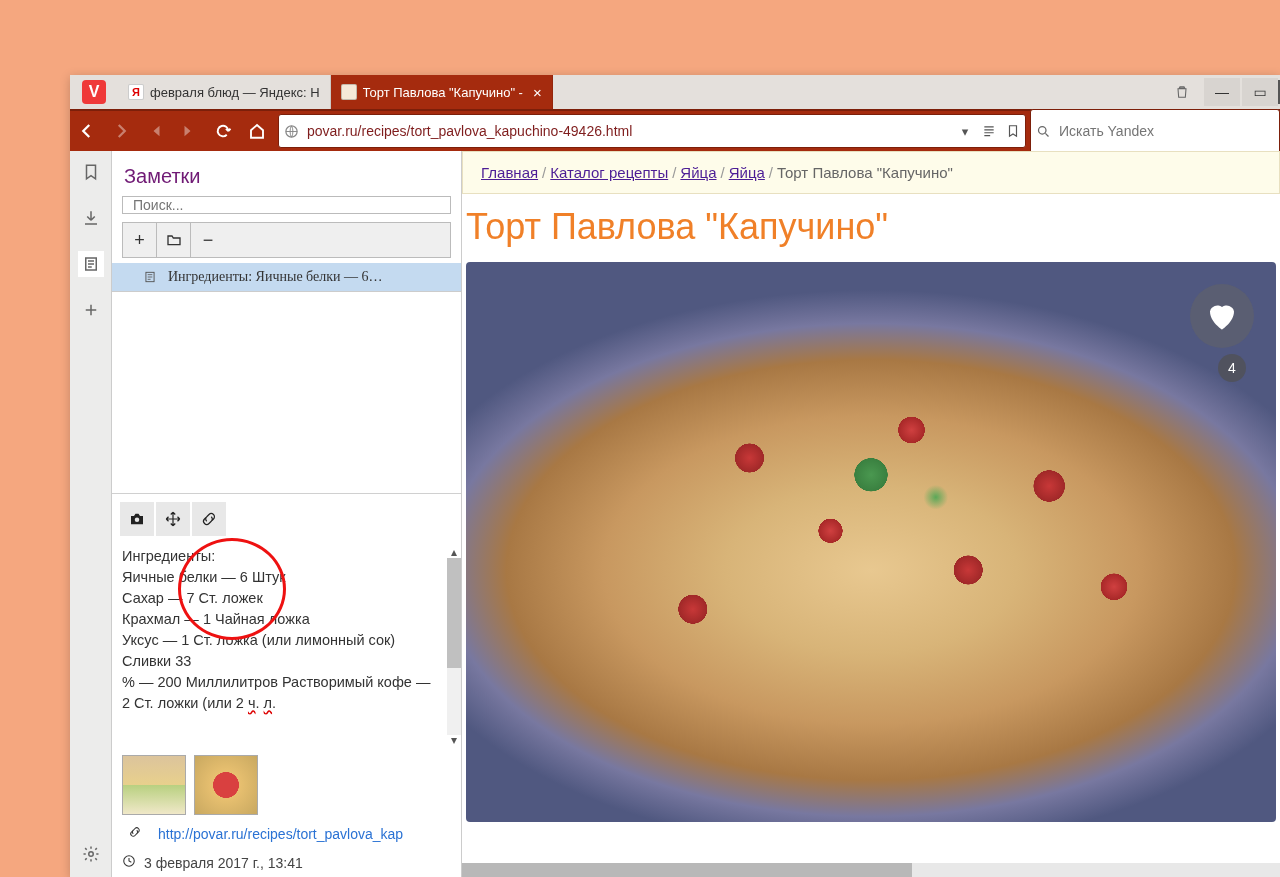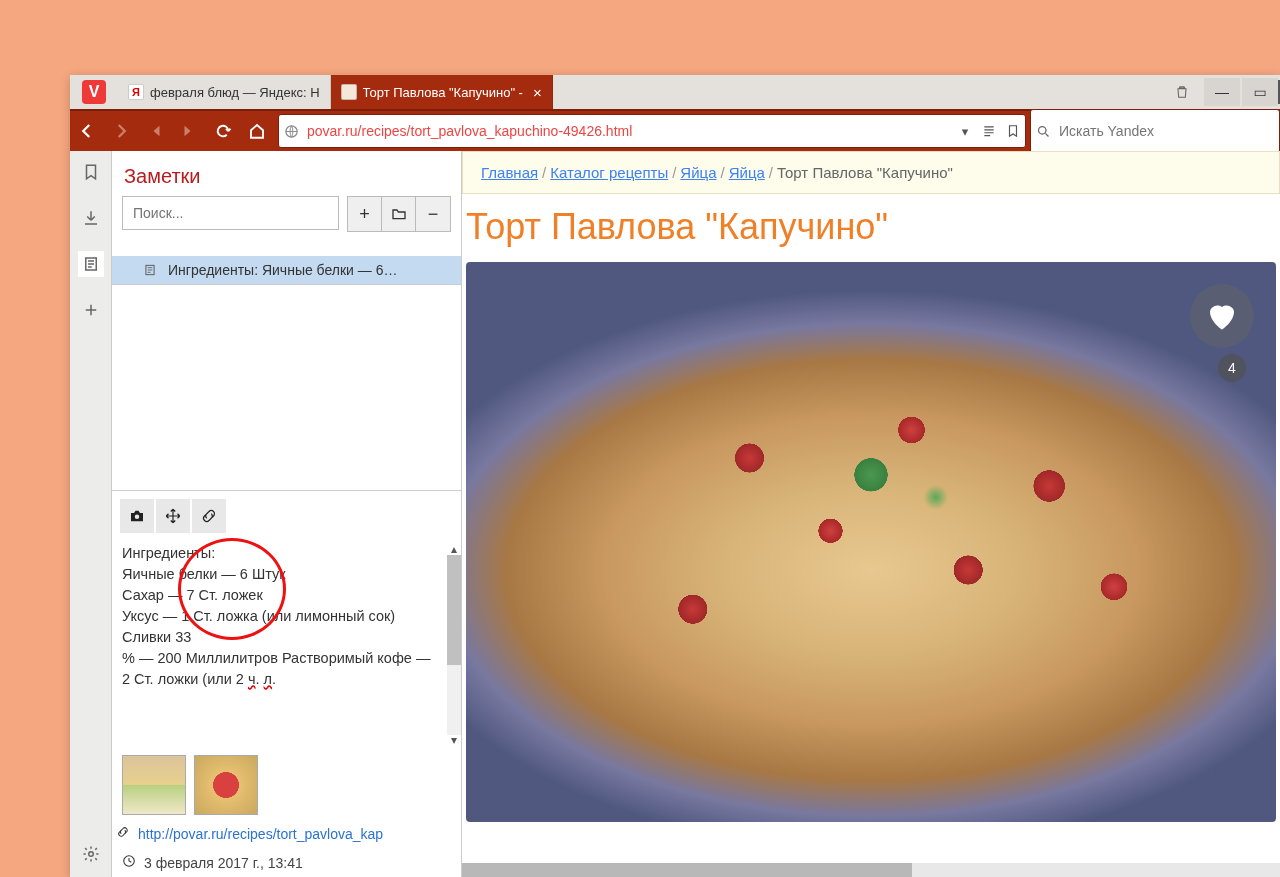--- a/index.html
+++ b/index.html
@@ -17,63 +17,63 @@
 .new-tab { width: 24px; height: 24px; background: #555; color: #fff; display: flex; align-items: center; justify-content: center; font-size: 16px; margin-left: 4px; border-radius: 0; }
 .win-controls { position: absolute; right: 0; top: 0; display: flex; align-items: center; height: 100%; }
 .win-btn { width: 36px; height: 28px; display: flex; align-items: center; justify-content: center; font-size: 14px; color: #333; background: #d8d4d0; margin-right: 2px; }
 .trash-icon-top { width: 36px; height: 28px; display: flex; align-items: center; justify-content: center; color: #666; margin-right: 4px; }
 .nav-bar { height: 42px; background: #a52b0e; display: flex; align-items: center; border-top: 2px solid #7c1f0a; }
 .nav-btn { width: 34px; height: 42px; display: flex; align-items: center; justify-content: center; color: #fff; }
 .nav-btn.disabled { opacity: 0.4; }
 .nav-btn svg { width: 18px; height: 18px; fill: currentColor; }
 .address-bar { flex: 1; height: 34px; background: #fff; border: 1px solid #7c1f0a; display: flex; align-items: center; margin: 0 4px; border-radius: 3px; }
 .addr-icon { width: 24px; display: flex; justify-content: center; color: #888; }
-.addr-input { flex: 1; border: none; outline: none; font-size: 14px; color: #ef4444; padding: 0 4px; }
+.addr-input { flex: 1; border: none; outline: none; font-size: 14px; color: #7f1d1d; padding: 0 4px; }
 .addr-btn { width: 24px; height: 100%; display: flex; align-items: center; justify-content: center; color: #555; font-size: 13px; }
 .search-box { width: 250px; height: 45px; background: #fff; border: 1px solid #7c1f0a; display: flex; align-items: center; border-radius: 3px; }
 .search-input { flex: 1; border: none; outline: none; font-size: 14px; color: #888; padding: 0 4px; }
 .content-area { display: flex; position: absolute; top: 76px; left: 0; right: 0; bottom: 0; }
 .sidebar-icons { width: 42px; background: #ececeb; border-right: 1px solid #ccc; display: flex; flex-direction: column; align-items: center; padding-top: 8px; gap: 20px; }
 .side-icon { width: 26px; height: 26px; display: flex; align-items: center; justify-content: center; color: #666; }
 .side-icon.active { background: #fff; }
 .side-icon svg { width: 18px; height: 18px; fill: none; stroke: currentColor; stroke-width: 2; }
 .side-spacer { flex: 1; }
 .notes-panel { width: 350px; background: #fff; border-right: 1px solid #ccc; display: flex; flex-direction: column; }
-.notes-header { padding: 14px 12px 8px; font-size: 20px; color: #b91c1c; }
-.notes-toolbar { display: flex; padding: 0 10px 24px; gap: 8px; }
+.notes-header { padding: 14px 12px 8px; font-size: 20px; color: #701a75; }
+.notes-toolbar { display: flex; padding: 0 10px 5px; gap: 8px; flex-direction: column; }
 .search-notes { flex: 1; height: 34px; border: 1px solid #bbb; padding: 0 10px; font-size: 14px; color: #888; }
 .btn-group { display: flex; border: 1px solid #bbb; background:#efefef; }
 .tb-btn { width: 34px; height: 34px; display: flex; align-items: center; justify-content: center; color: #333; font-size: 18px; border-right: 1px solid #bbb; }
 .tb-btn:last-child { border-right: none; }
 .notes-list { flex: 0 0 auto; border-bottom: 1px solid #ccc; }
 .note-item { display: flex; align-items: center; padding: 6px 12px; gap: 10px; font-size: 14px; color: #333; }
 .note-item.selected { background: #c4daf0; }
 .note-item.indent { padding-left: 30px; }
 .note-ico { width: 16px; height: 16px; flex-shrink: 0; display: flex; align-items: center; justify-content: center; color: #555; }
-.note-title { white-space: nowrap; overflow: hidden; text-overflow: ellipsis; }
+.note-title { white-space: nowrap; overflow: hidden; text-overflow: ellipsis; font-family: Liberation Serif, serif; }
 .notes-list-spacer { flex: 1; min-height: 140px; }
 .note-tools { padding: 8px 8px 6px; display: flex; gap: 2px; border-top: 1px solid #d0d0d0; }
 .ntool { width: 34px; height: 34px; background: #e8e8e8; display: flex; align-items: center; justify-content: center; color: #222; }
 .ntool svg { width: 18px; height: 18px; fill: currentColor; }
 .red-circle { position: absolute; border: 3px solid #e11; border-radius: 50%; pointer-events: none; }
 .note-body { flex: 1; padding: 4px 10px; font-size: 14.5px; line-height: 1.45; color: #333; overflow: hidden; position: relative; }
 .note-body .scroll-arrow { position: absolute; right: 4px; font-size: 12px; color: #555; }
 .scrollbar-track { position: absolute; right: 0; top: 16px; bottom: 16px; width: 14px; background: #f0f0f0; }
 .scrollbar-thumb { background: #c0c0c0; width: 100%; height: 110px; }
 .note-text-line { padding-right: 18px; }
 .underline-err { text-decoration: underline wavy #d00; }
 .note-attachments { padding: 4px 10px; display: flex; gap: 8px; }
 .thumb { width: 64px; height: 60px; border: 1px solid #aaa; background: linear-gradient(180deg,#dcc49c 0%,#e8d08c 50%,#b8d080 50%,#f0e8c8 100%); }
 .thumb.t2 { background: radial-gradient(circle,#d94040 30%,#e8c070 31%,#c8a860 100%); }
-.note-link { padding: 6px 4px; display: flex; align-items: center; gap: 8px; font-size: 14px; }
+.note-link { padding: 6px 16px; display: flex; align-items: center; gap: 16px; font-size: 14px; }
 .note-link a { color: #2a72d4; text-decoration: none; white-space: nowrap; overflow: hidden; }
 .note-date { padding: 6px 10px; display: flex; align-items: center; gap: 8px; font-size: 14px; color: #444; }
 .main-content { flex: 1; background: #fff; overflow: hidden; position: relative; }
 .breadcrumb-bar { background: #fefcea; border: 1px solid #e8e0c0; padding: 12px 18px; font-size: 15px; color: #666; }
-.breadcrumb-bar a { color: #3b82f6; text-decoration: underline; }
+.breadcrumb-bar a { color: #4c1d95; text-decoration: underline; }
 .bc-sep { margin: 0 4px; color: #999; }
 .page-title { font-size: 36px; color: #f08028; padding: 12px 4px 14px 4px; font-weight: normal; }
 .recipe-img { margin: 0 4px; height: 560px; position: relative; border-radius: 4px; overflow: hidden;
  background: radial-gradient(ellipse 60% 50% at 50% 55%, #e8c890 0%, #d8b478 30%, #c89860 55%, #a87844 75%, #7878a0 88%, #505880 100%); }
 .recipe-img::before { content:""; position:absolute; inset:0; background:
   radial-gradient(circle 24px at 35% 35%, #c83838 0%, #a02828 60%, transparent 61%),
   radial-gradient(circle 22px at 55% 30%, #d04040 0%, #a82828 60%, transparent 61%),
   radial-gradient(circle 26px at 72% 40%, #c83838 0%, #a02828 60%, transparent 61%),
   radial-gradient(circle 20px at 45% 48%, #d04040 0%, #a82828 60%, transparent 61%),
   radial-gradient(circle 24px at 62% 55%, #c83838 0%, #a02828 60%, transparent 61%),
@@ -259,20 +259,21 @@
 
       <div class="note-body" id="notebody">
         <div class="scroll-arrow" style="top:2px">▴</div>
         <div class="scroll-arrow" style="bottom:2px">▾</div>
         <div class="scrollbar-track">
             <div class="scrollbar-thumb"></div>
           </div>
       <div class="note-text-line">Ингредиенты:</div>
           <div class="note-text-line">Яичные белки — 6 Штук</div>
           <div class="note-text-line">Сахар — 7 Ст. ложек</div>
+          <div class="note-text-line">Крахмал — 1 Чайная ложка</div>
           <div class="note-text-line">Уксус — 1 Ст. ложка (или лимонный сок) Сливки 33</div>
           <div class="note-text-line">% — 200 Миллилитров Растворимый кофе — 2 Ст. ложки (или 2 <span class="underline-err">ч</span>. <span class="underline-err">л</span>.</div>
         </div>
 
       <div class="note-attachments">
         <div class="thumb"></div>
         <div class="thumb t2"></div>
       </div>
       <div class="note-link">
         <span><svg width="14" height="14" viewBox="0 0 24 24">

